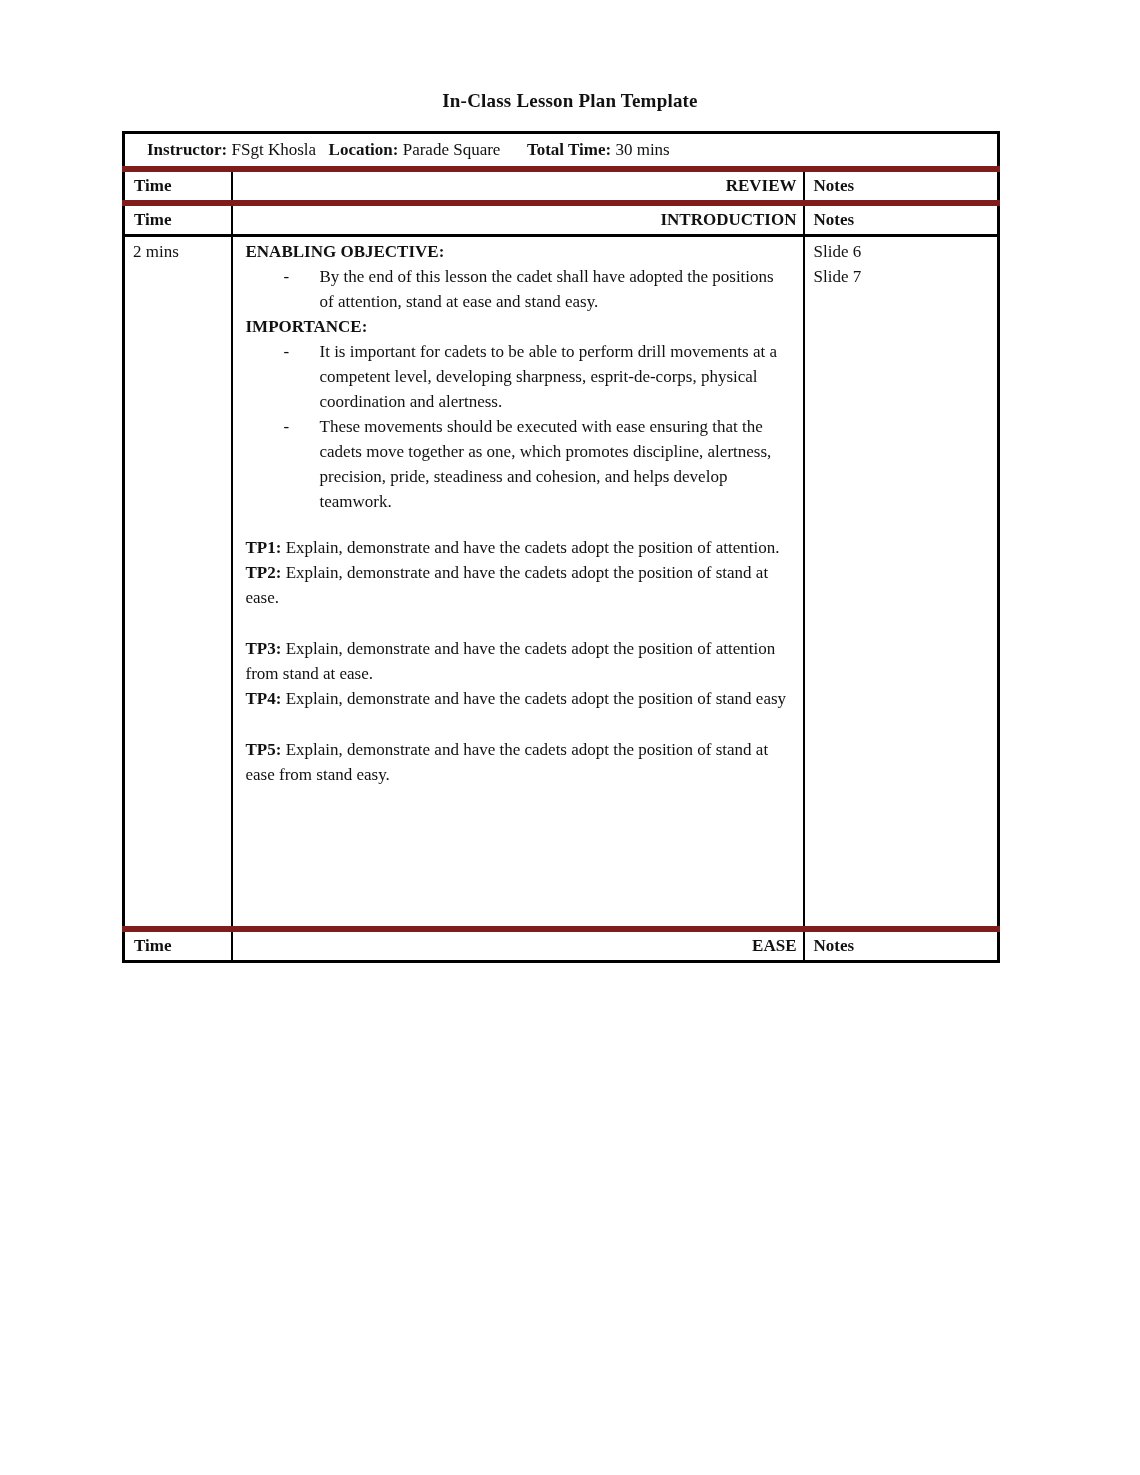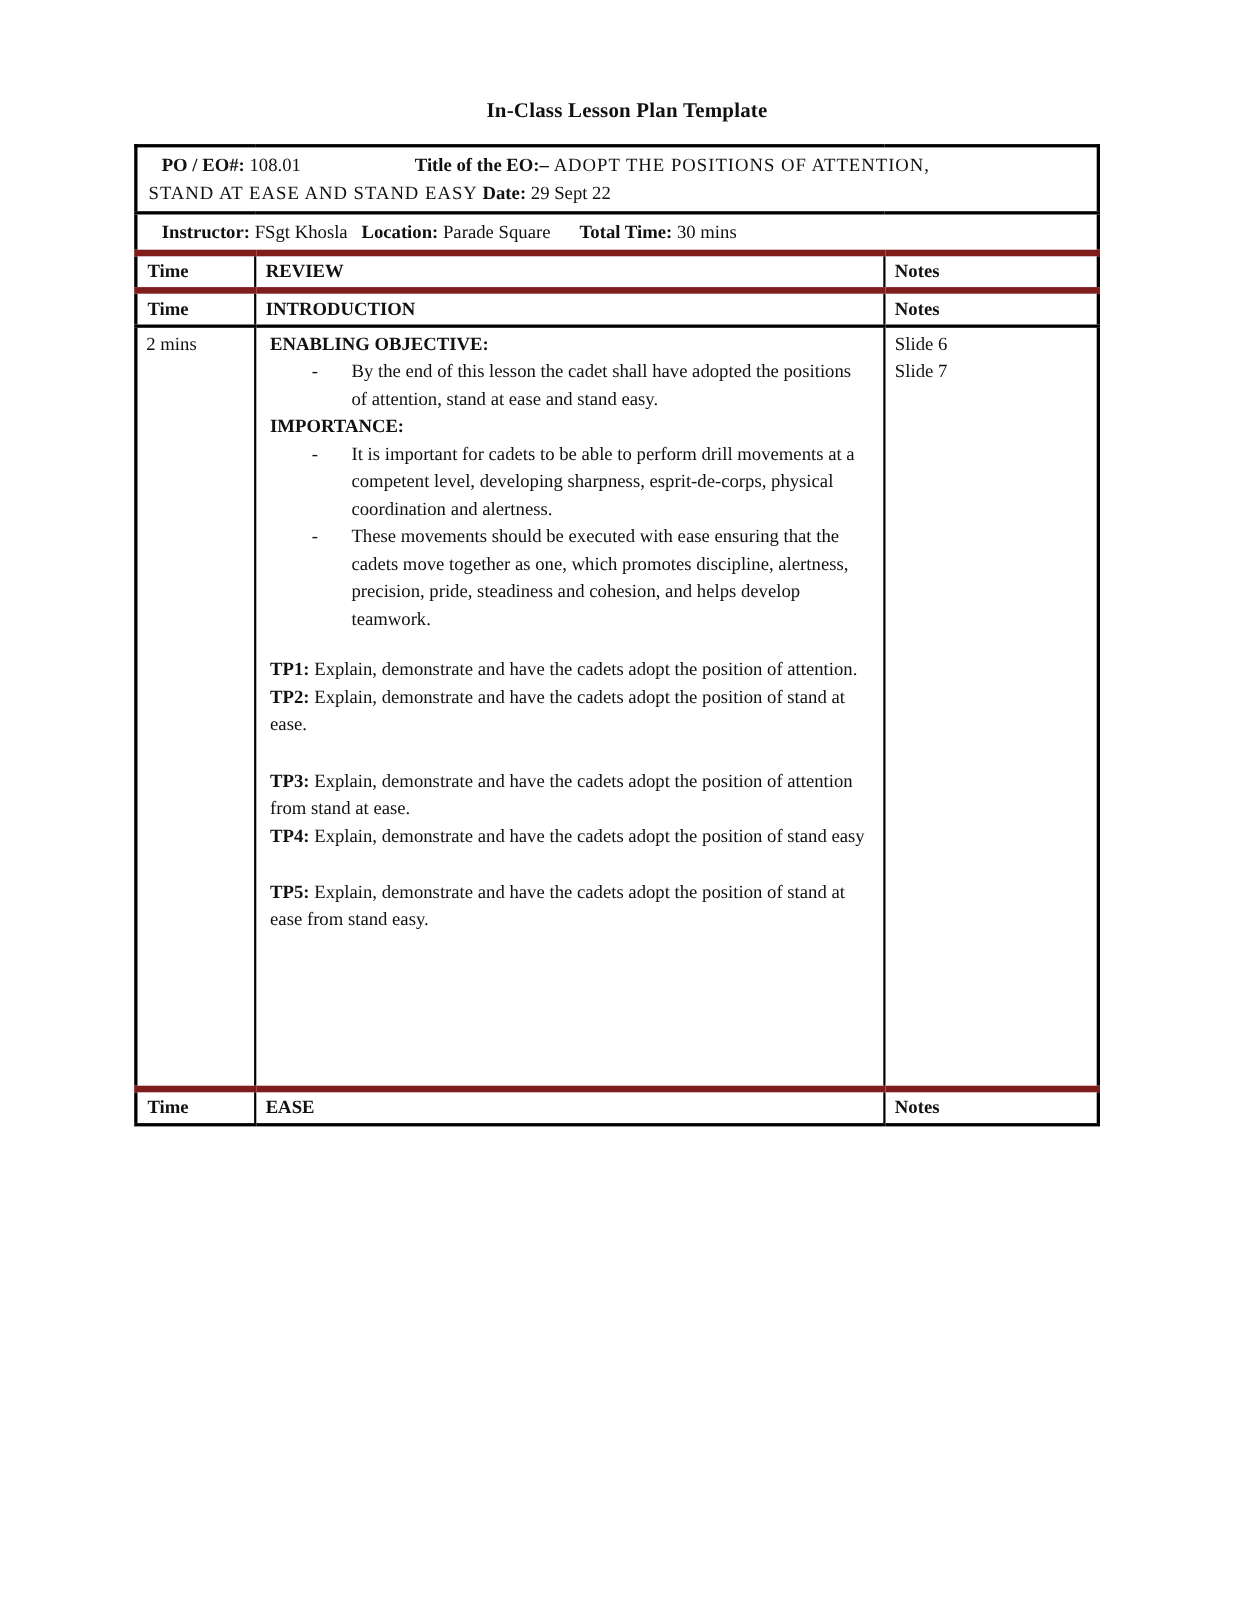--- a/index.html
+++ b/index.html
@@ -55,21 +55,21 @@
   .eo-title-value { letter-spacing: 0.9px; }
 
   
   tr.section-row td {
     font-weight: bold;
     border-top: 6px solid #7f1d1d;
     border-bottom: 3px solid #000;
     height: 29px;
     padding-top: 1px;
   }
-  tr.section-row td.mid { text-align: left; }
+  tr.section-row td.mid { text-align: right; }
 
   
   tr.content-row td.time-cell { padding-left: 8px; }
   tr.content-row td.notes-cell { white-space: pre-line; padding-left: 9px; }
   td.main-cell { padding-left: 13px; padding-right: 10px; }
 
   tr.review-row { height: 78px; }
   tr.intro-row  { height: 693px; }
   tr.body-row   { height: 33px; }
 
@@ -99,34 +99,20 @@
   <h1 class="doc-title">In-Class Lesson Plan Template</h1>
 
   <table class="lesson">
     <colgroup>
       <col class="c-time">
         <col class="c-main">
         <col class="c-notes">
     </colgroup>
 
     <tbody>
-        <tr class="info-row">
-      <td colspan="3">
-        <div class="info-line">
-          <span class="lbl">PO / EO#:</span>
-          <span>108.01</span>
-          <span class="tab-gap"></span>
-          <span class="lbl">Title of the EO:–</span>
-          <span class="wrapval eo-title-value">ADOPT THE POSITIONS OF ATTENTION,
-STAND AT EASE AND STAND EASY</span>
-          <span class="lbl">Date:</span>
-          <span>29 Sept 22</span>
-        </div>
-      </td>
-    </tr>
 
     <tr class="info-row">
       <td colspan="3">
         <div class="info-line">
           <span class="lbl">Instructor:</span>
           <span>FSgt Khosla</span>
           <span class="gap-sm"></span>
           <span class="lbl">Location:</span>
           <span>Parade Square</span>
           <span class="gap-md"></span>

